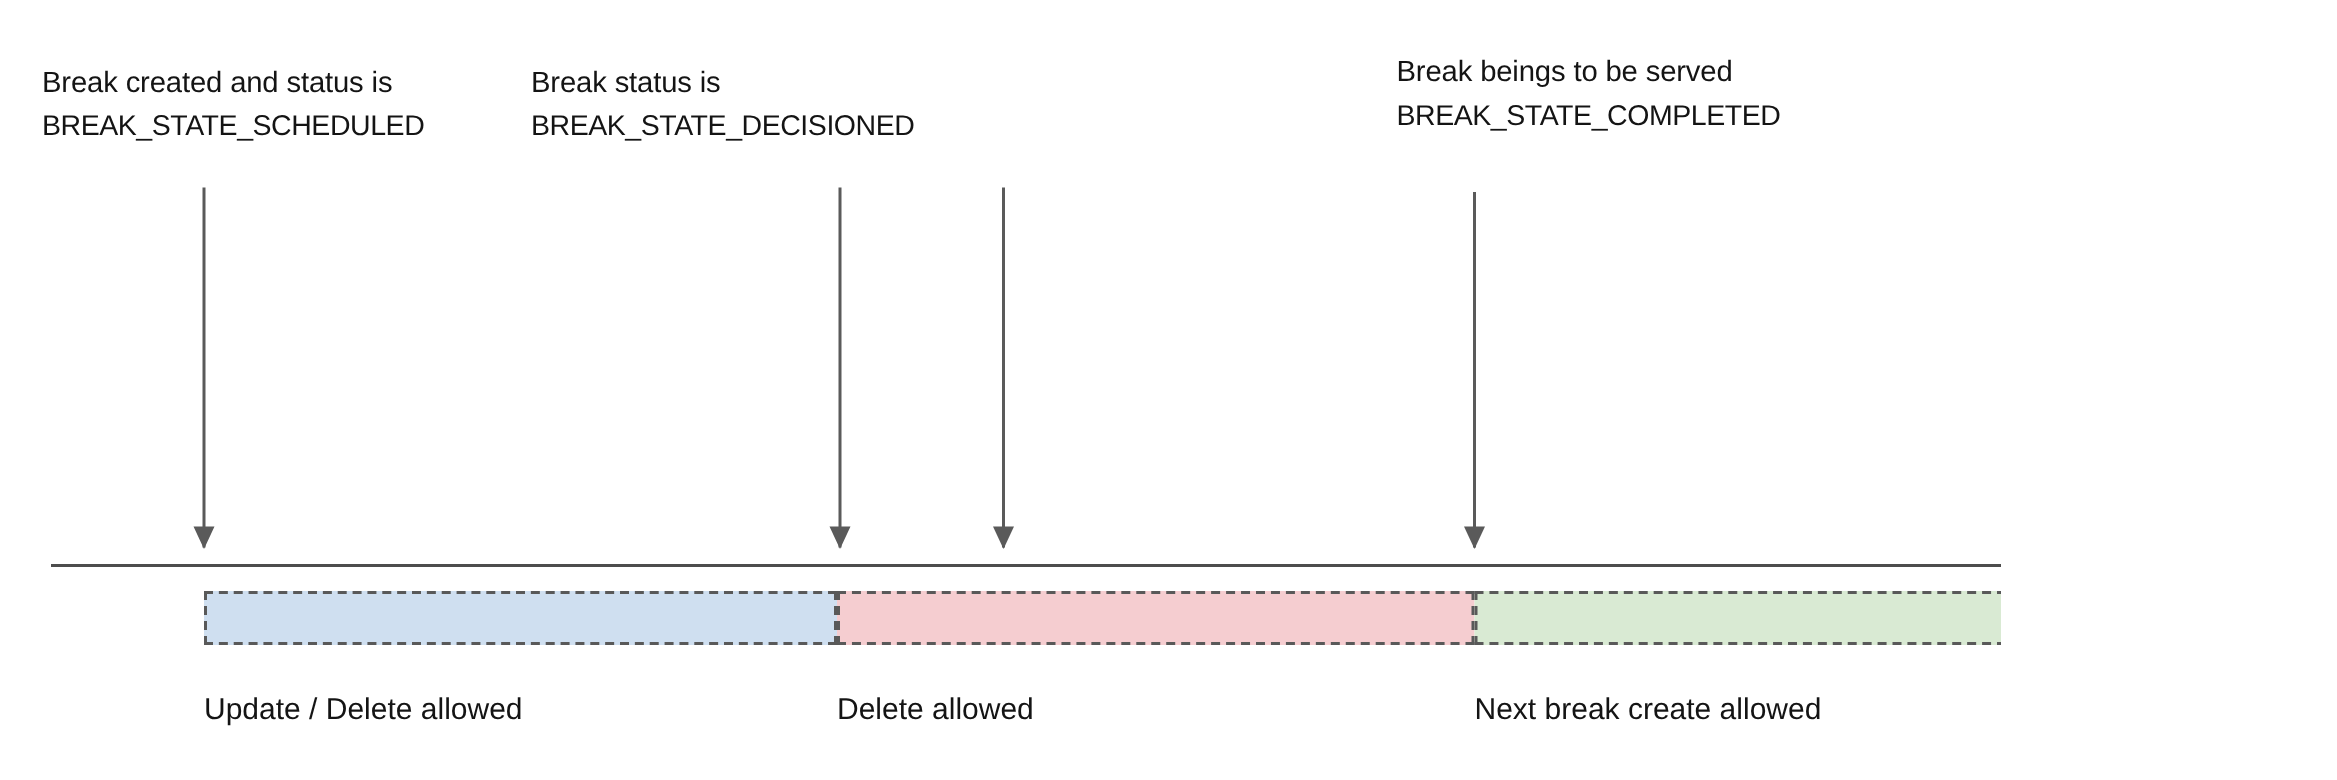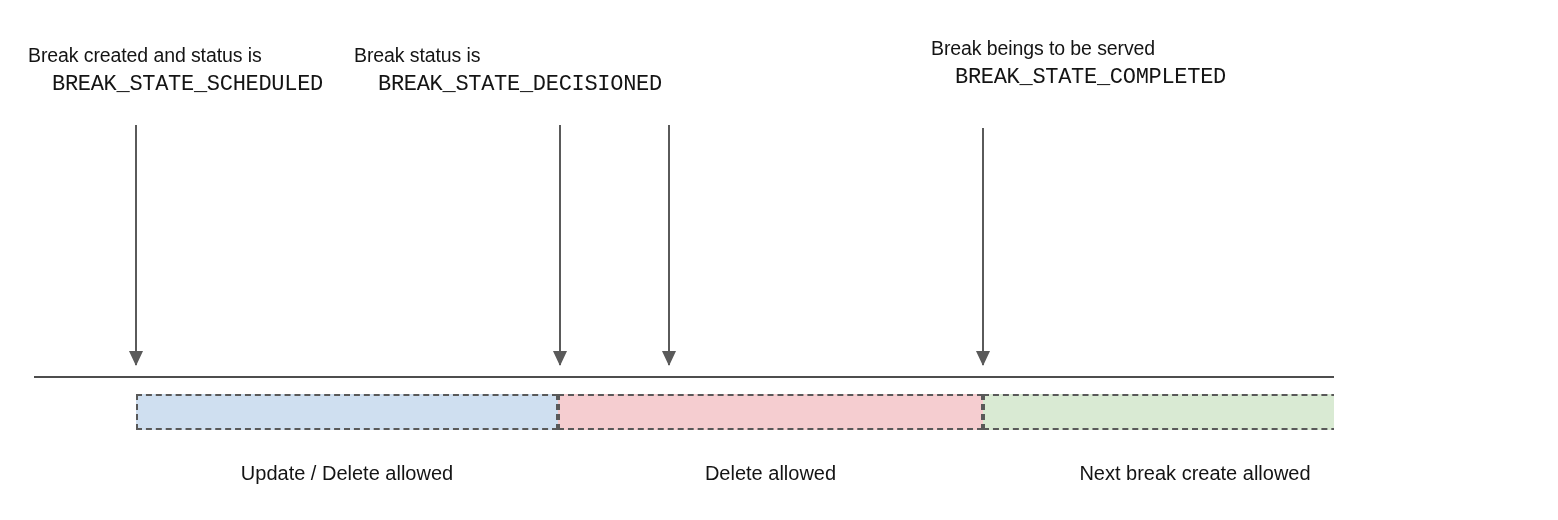--- a/index.html
+++ b/index.html
@@ -24,24 +24,23 @@
     font-size: 19.5px;
     line-height: 29px;
     color: #141414;
     white-space: nowrap;
   }
   .annotation .prose {
     font-family: "Liberation Sans", sans-serif;
     letter-spacing: -0.1px;
   }
   .annotation .code {
-    font-family: Liberation Mono, monospace;
-    font-size: 22px;
+    font-family: Liberation Sans, sans-serif;
+    font-size: 19px;
     letter-spacing: -0.3px;
-    margin-left: 24px;
   }
   .annotation .line {
     display: block;
     height: 29px;
   }
 
   
   .pointer {
     position: absolute;
     width: 14px;
@@ -98,21 +97,21 @@
     border: 2px dashed #595959;
   }
 
   
   .phase-caption {
     position: absolute;
     top: 459px;
     font-size: 20px;
     line-height: 28px;
     color: #141414;
-    text-align: center;
+    text-align: left;
     white-space: nowrap;
     font-family: "Liberation Sans", sans-serif;
   }
 </style>
 </head>
 <body>
 
 <div id="canvas">
 
   <div class="annotation" style="left:28px; top:41px;">

